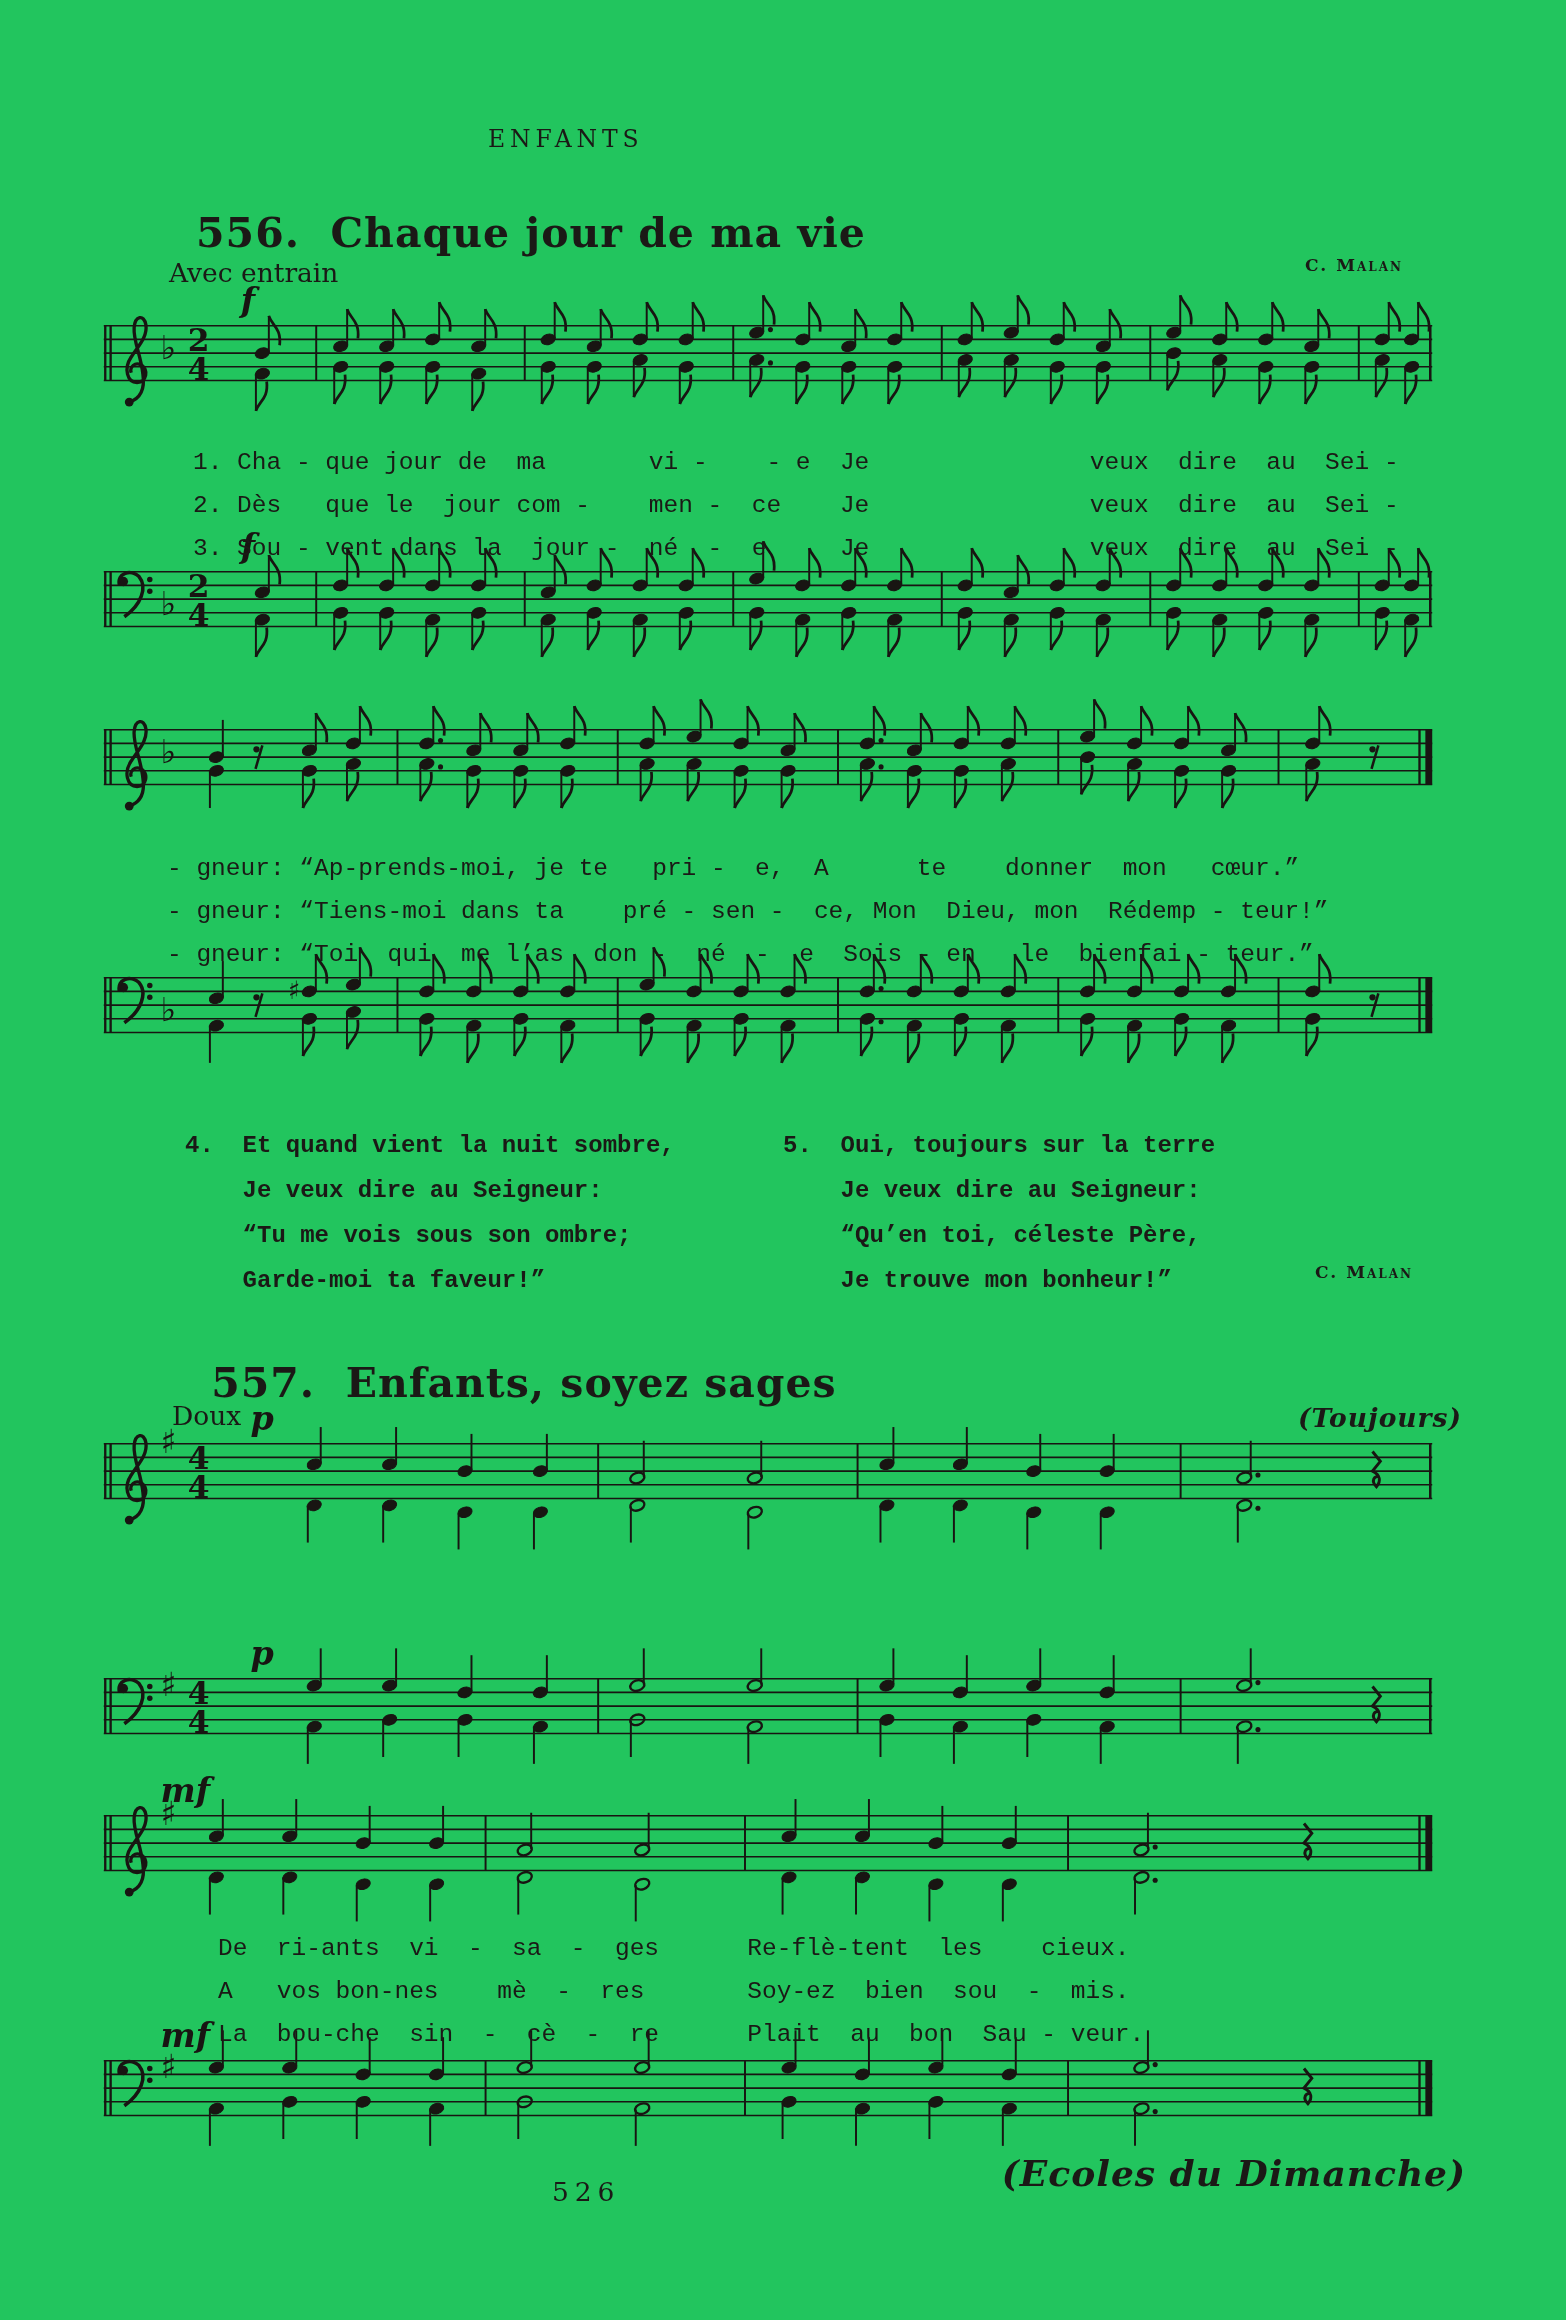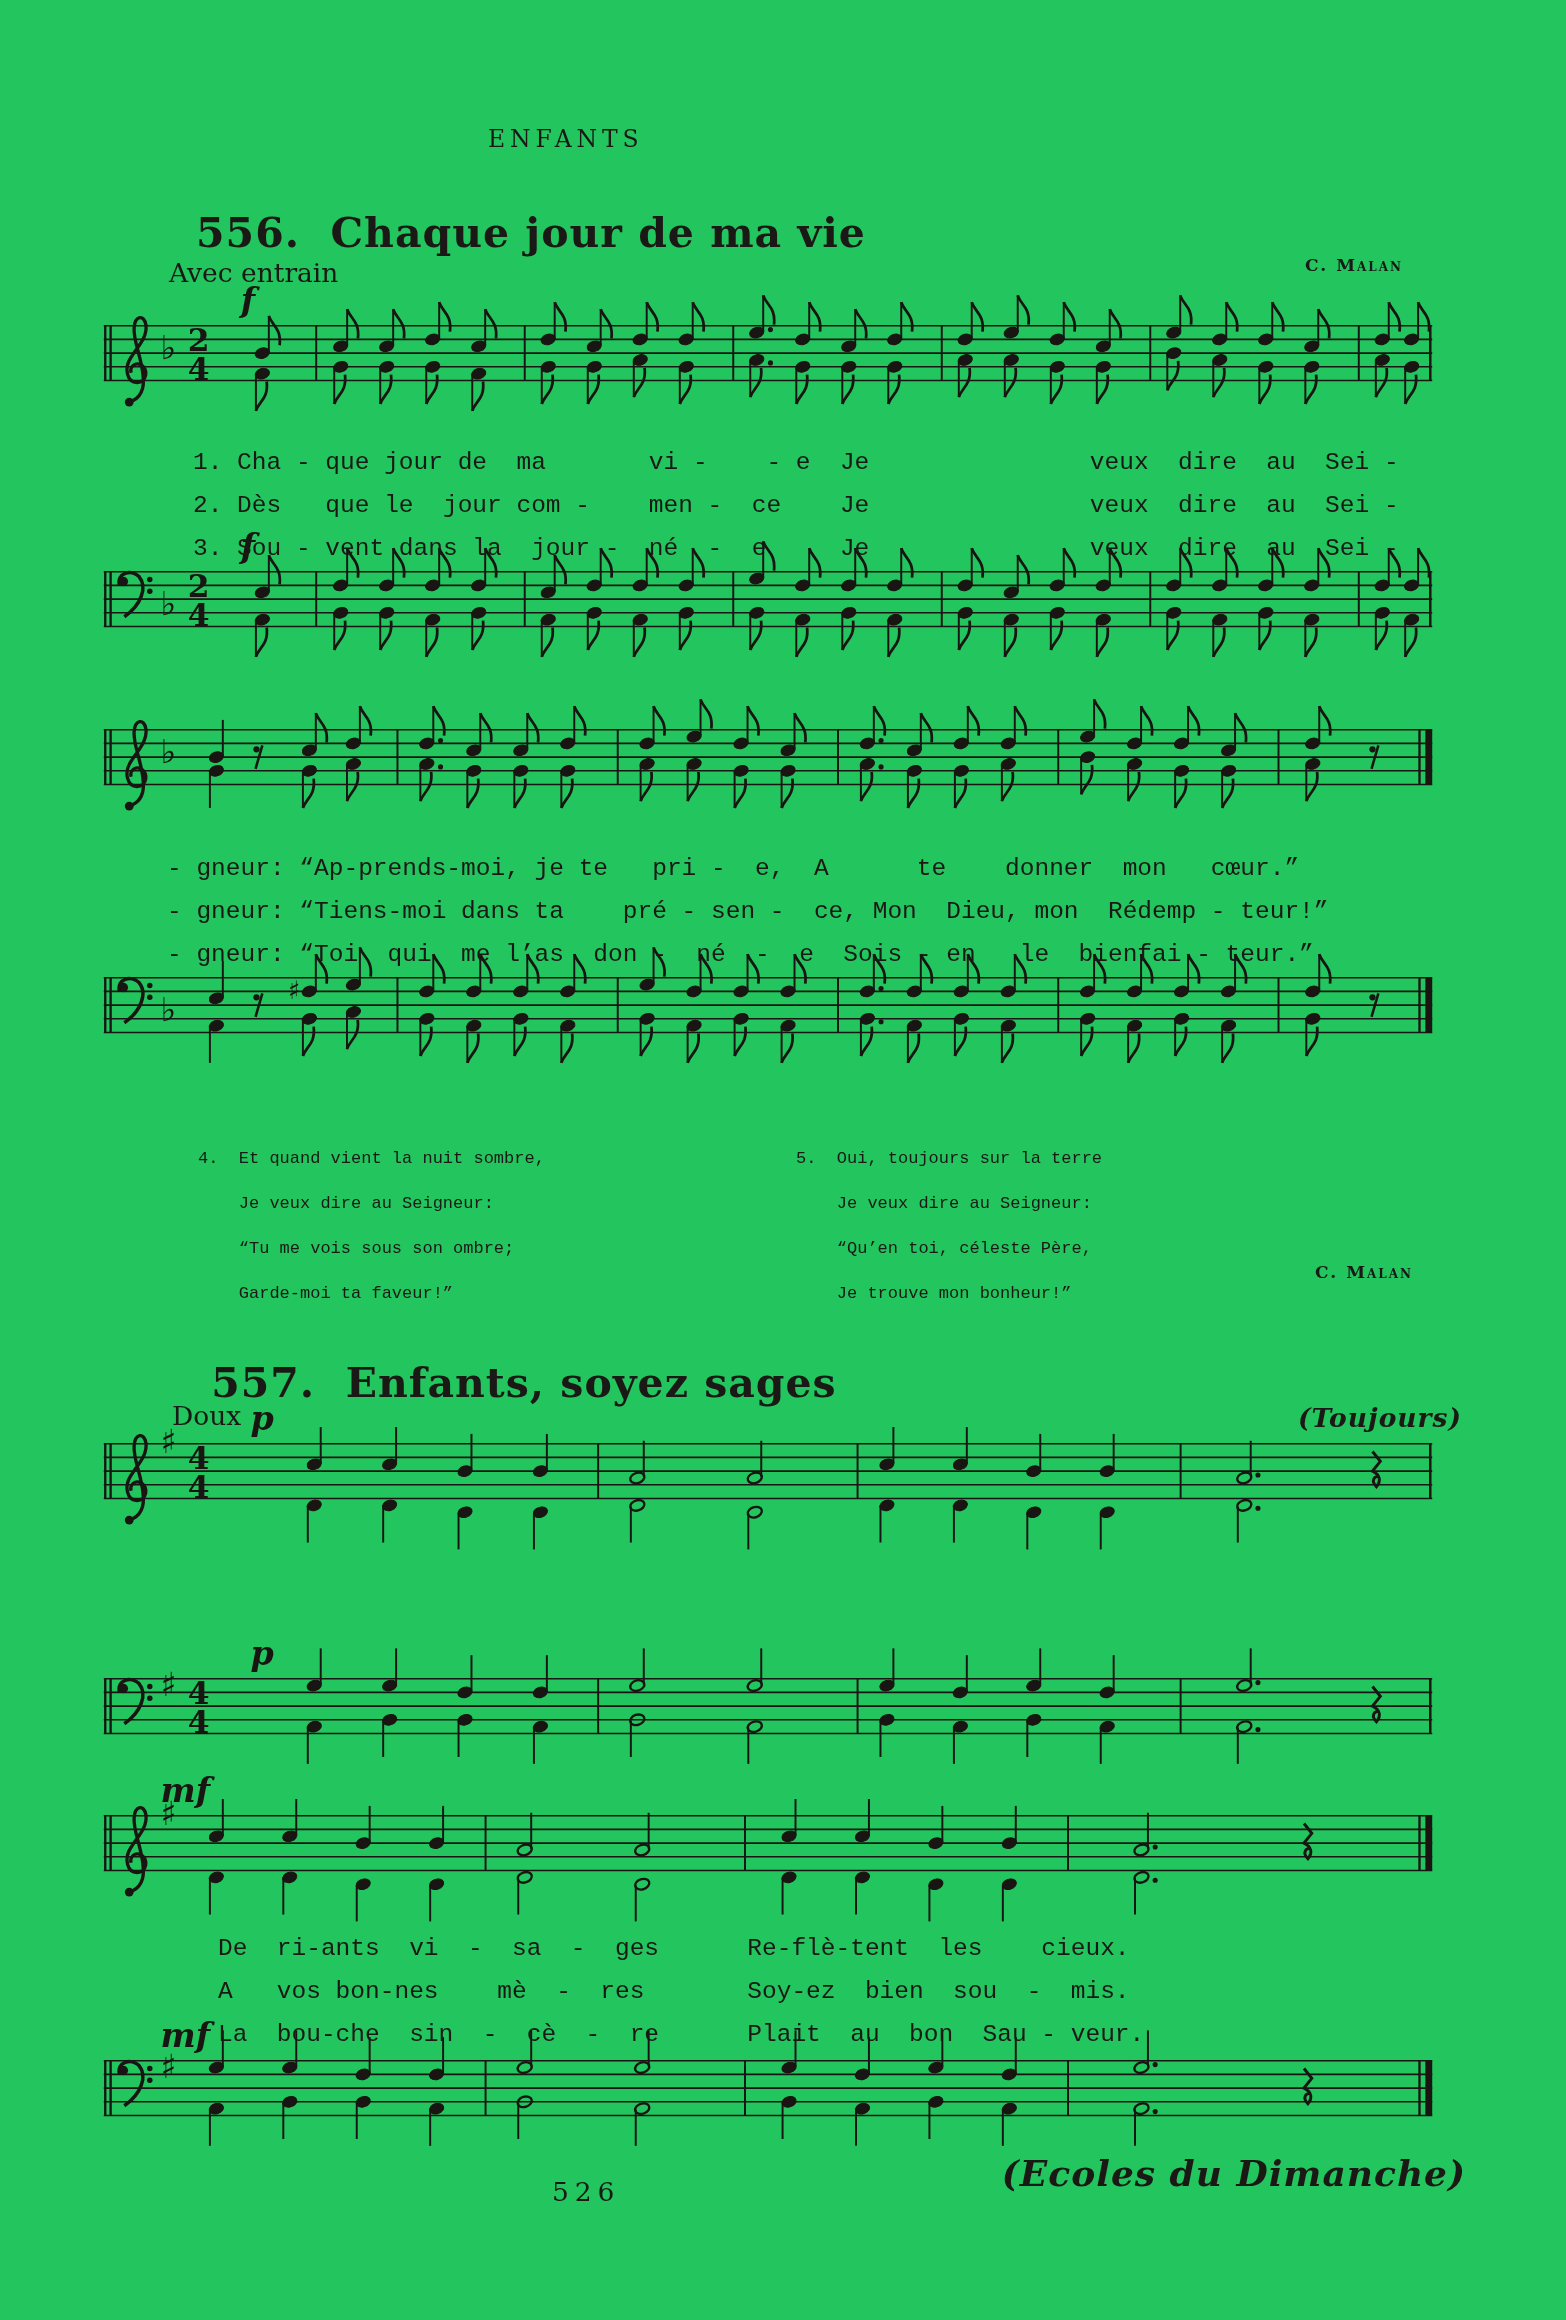--- a/index.html
+++ b/index.html
@@ -6,22 +6,22 @@
   .page{position:relative;width:1566px;height:2320px;background:#22c55e;color:#1b1916;
         font-family:"DejaVu Serif", serif;overflow:hidden;}
   .abs{position:absolute;white-space:pre;}
   .header{font-size:23.5px;letter-spacing:4.9px;font-weight:500;}
   .title{font-size:41px;font-weight:700;letter-spacing:1px;transform:translateX(-50%);margin-top:8px;}
   .tempo{font-size:26.5px;}
   .composer{font-size:17px;font-variant:small-caps;letter-spacing:2px;font-weight:600;}
   .ital{font-style:italic;font-size:26.5px;font-weight:600;letter-spacing:1px;}
   .lyr{font-family:"Liberation Mono", monospace;font-weight:400;font-size:24.5px;
        line-height:43px;margin:12px;letter-spacing:0;}
-  .verse{font-family:"Liberation Mono", monospace;font-weight:400;font-size:17px;
-       line-height:45px;margin:17px;}
+  .verse{font-family:"Liberation Mono", monospace;font-weight:700;font-size:24px;
+       line-height:45px;margin:4px;}
   .pageno{font-size:26.5px;letter-spacing:5.9px;}
   svg{position:absolute;overflow:visible;}
 </style>
 </head>
 <body>
 
 <div class="page">
 
   <div class="abs header" style="left:488px;top:125px">ENFANTS</div>
 

